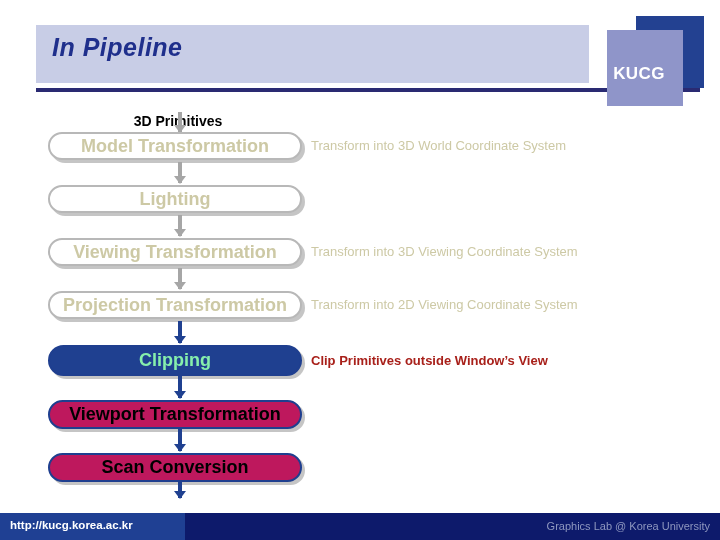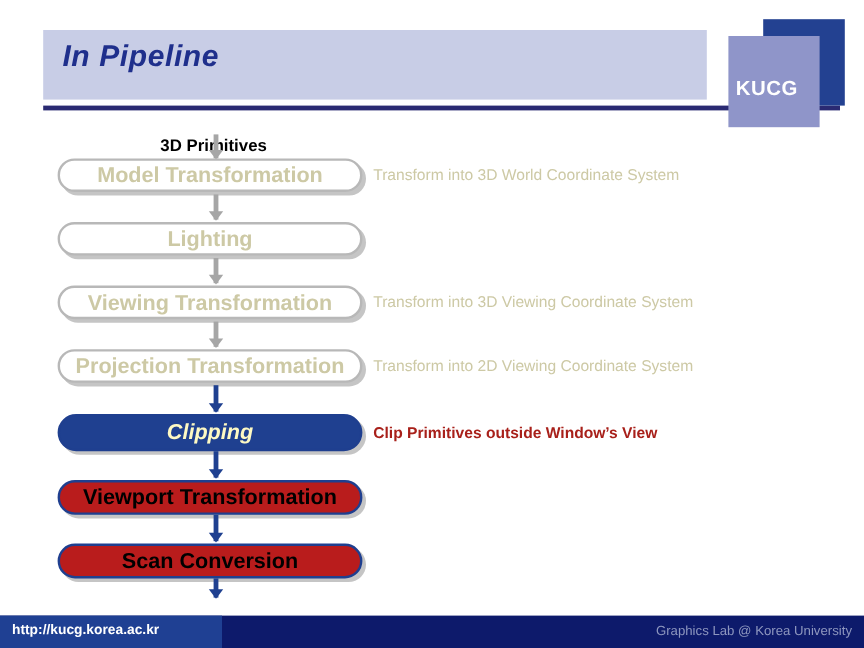--- a/index.html
+++ b/index.html
@@ -90,27 +90,26 @@
   }
   .pbox.dim {
     border: 2px solid #b8b8b8;
     background: #ffffff;
     color: #cdc9a5;
     box-shadow: 3px 3px 0 rgba(150,150,150,0.55);
   }
   .pbox.active-fill {
     border: 2px solid #1f3f8f;
     background: #1f4090;
-    color: #fef9c3;
+    color: #86efac;
     box-shadow: 3px 3px 0 rgba(150,150,150,0.55);
-    font-style: italic;
   }
   .pbox.active-outline {
     border: 2px solid #1f3f8f;
-    background: #b91c1c;
+    background: #be185d;
     color: #000000;
     box-shadow: 3px 3px 0 rgba(150,150,150,0.55);
   }
 
   
   .arrow {
     position: absolute;
     left: 172px;
     width: 16px;
   }

